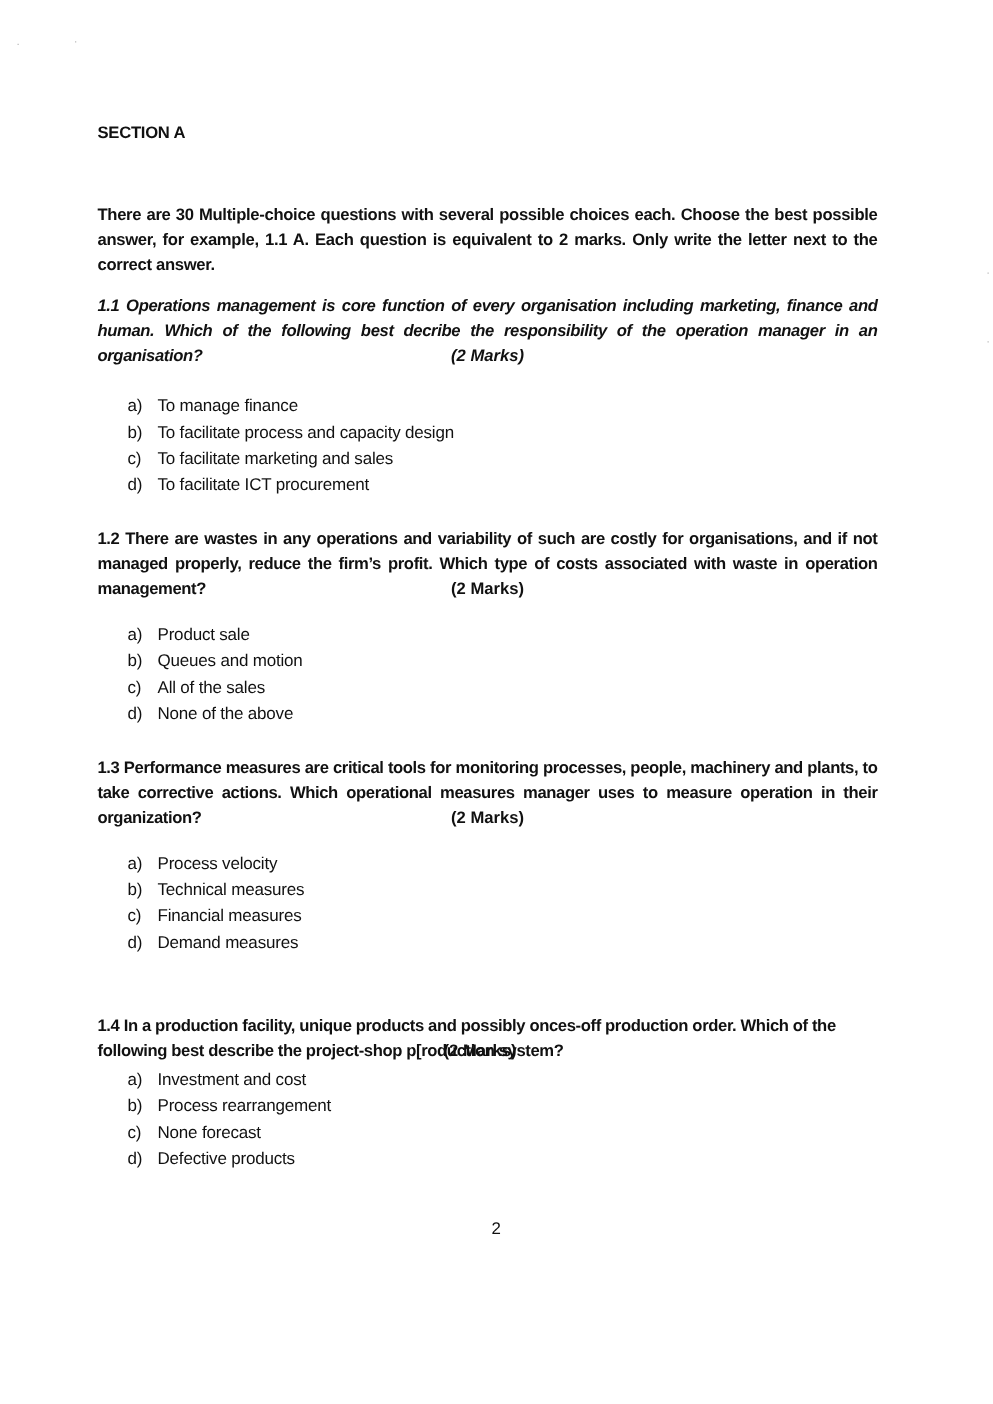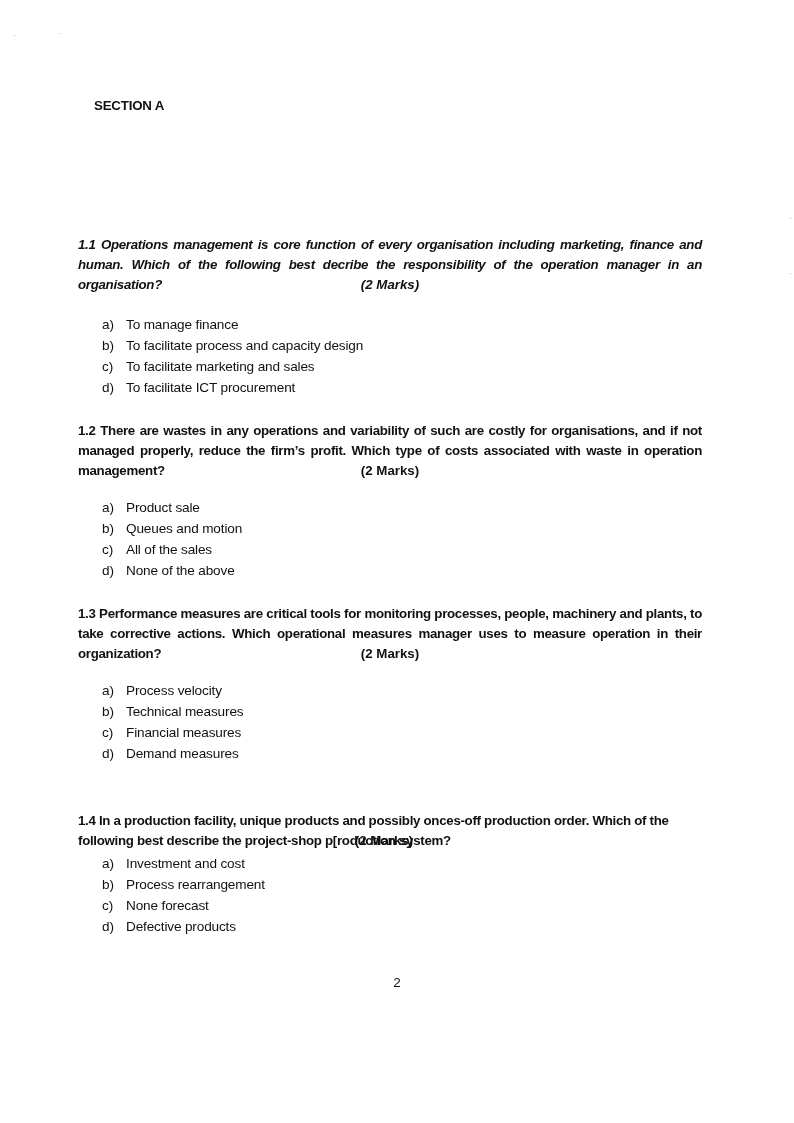--- a/index.html
+++ b/index.html
@@ -3,21 +3,21 @@
   <meta charset="utf-8">
   <style>
     html, body { margin: 0; padding: 0; background: #ffffff; }
     body {
       width: 794px; height: 1123px; position: relative; overflow: hidden;
       font-family: "Liberation Sans", "DejaVu Sans", sans-serif;
       color: #111111;
     }
     .page { position: absolute; left: 0; top: 0; width: 794px; height: 1123px; }
     .heading {
-      position: absolute; left: 94px; font-weight: bold; font-size: 13.3px;
+      position: absolute; left: 78px; font-weight: bold; font-size: 13.3px;
       letter-spacing: -0.2px;
     }
     .heading-row {
       position: absolute; left: 78px; width: 634px; font-weight: bold; font-size: 13.3px;
       display: flex; justify-content: space-between; letter-spacing: -0.2px;
     }
     .para {
       position: absolute; left: 78px; width: 624px; font-weight: bold; font-size: 13.3px;
       line-height: 20px; text-align: justify; letter-spacing: -0.25px;
     }
@@ -52,20 +52,21 @@
 <div class="page">
 
   <div class="speck" style="left:14px; top:35px;"></div>
   <div class="speck" style="left:60px; top:33px;"></div>
   <div class="speck" style="left:790px; top:218px;"></div>
   <div class="speck" style="left:790px; top:273px;"></div>
 
   <div class="heading" style="top:98px;">SECTION A</div>
 
 
+  <div class="para" style="top:162px;">There are 30 Multiple-choice questions with several possible choices each. Choose the best possible answer, for example, 1.1 A. Each question is equivalent to 2 marks. Only write the letter next to the correct answer.</div>
 
   <div class="q-block" style="top:235px;font-style:italic;">
     <div class="q-text">1.1 Operations management is core function of every organisation including marketing, finance and human. Which of the following best decribe the responsibility of the operation manager in an organisation?</div>
     <div class="q-marks">(2 Marks)</div>
   </div>
   <ul class="options" style="top:314px;">
     <li class="option">
         <span class="opt-letter">a)</span>
         <span>To manage finance</span>
       </li>

